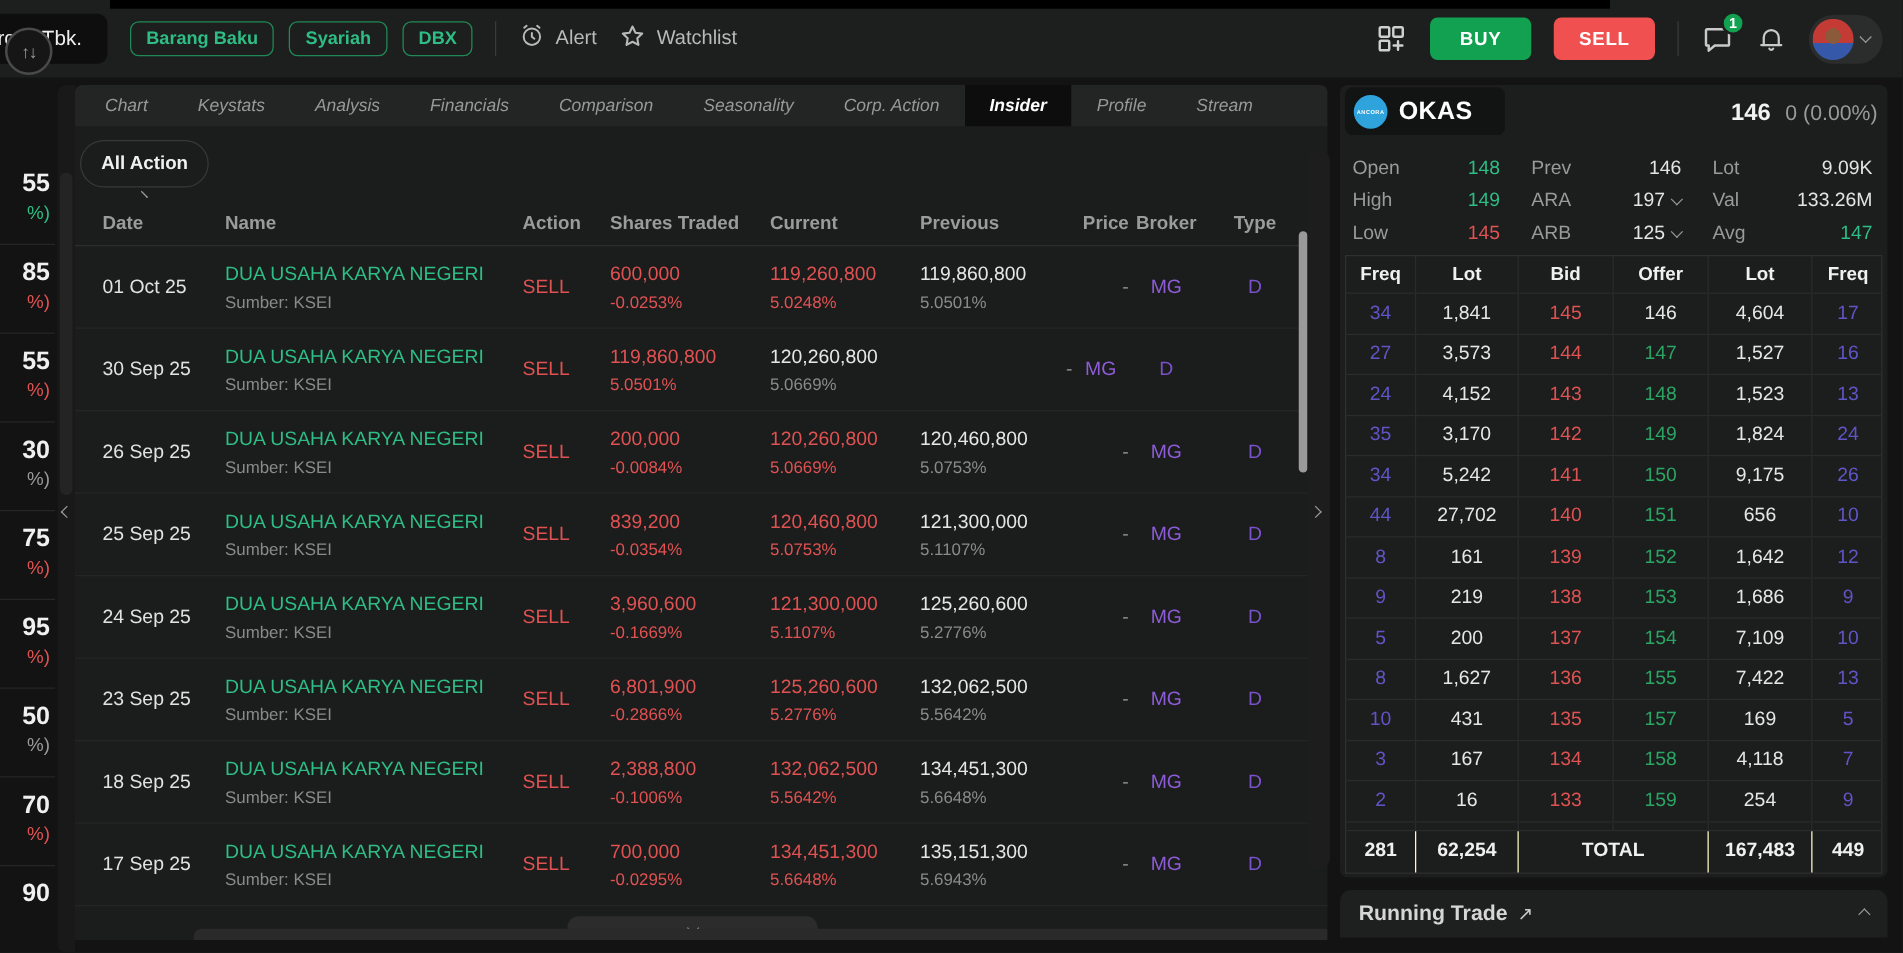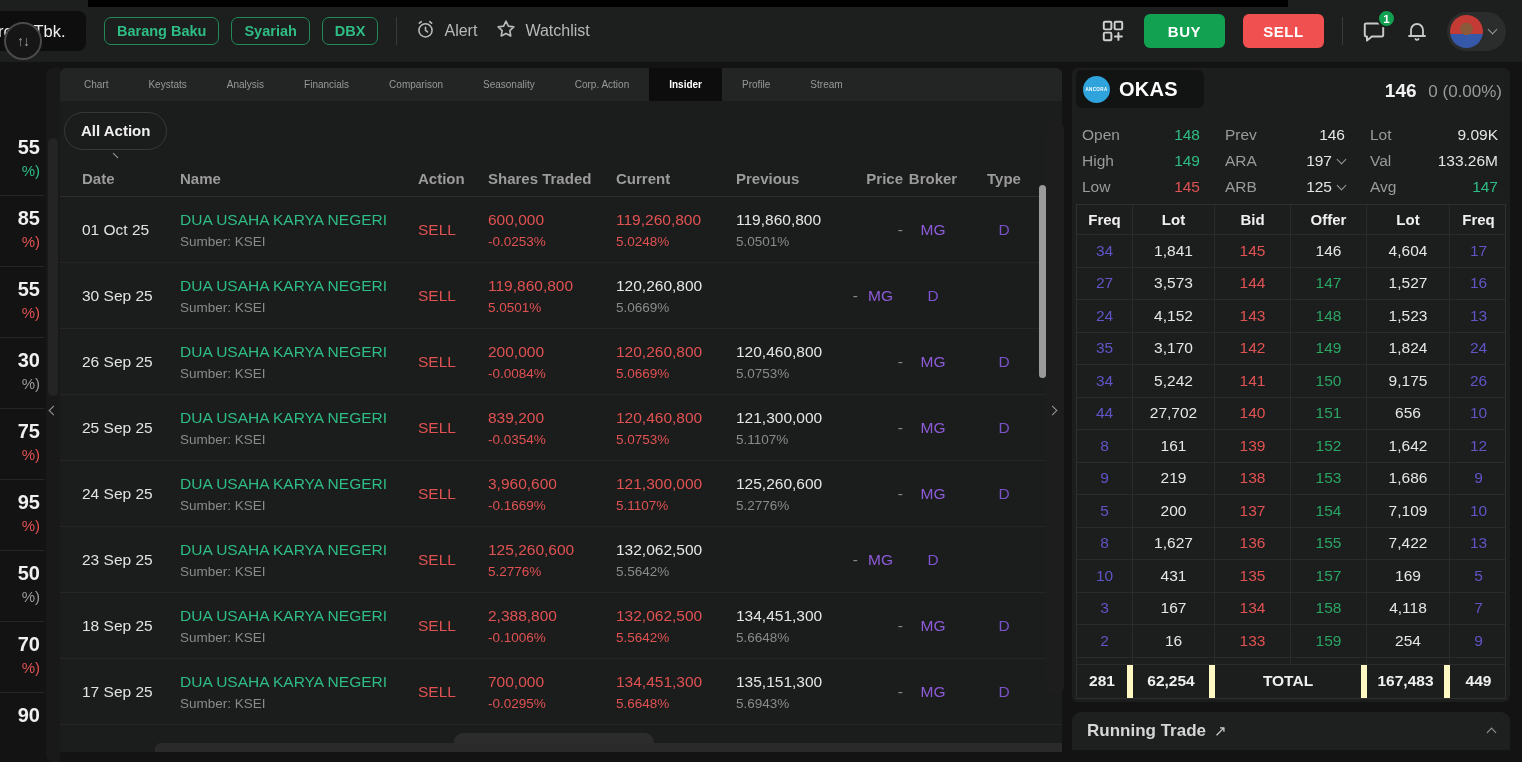--- a/index.html
+++ b/index.html
@@ -53,21 +53,21 @@
   .t-down { color:#e05252 !important; }
   .t-flat { color:#9a9a9a !important; }
   .rail-strip { position:absolute; left:46px; top:68px; width:14px; height:694px; background:#191919; border-radius:7px 0 0 7px; }
   .rail-thumb { position:absolute; left:48px; top:138px; width:10px; height:258px; background:#242424; border-radius:5px; }
   .rail-collapse { position:absolute; left:46px; top:400px; width:14px; text-align:center; }
 
   
   .main-panel { position:absolute; left:60px; top:68px; width:1002px; height:684px;
     background:#1b1c1c; border-radius:6px 6px 0 0; overflow:hidden; }
   .tabs { display:flex; height:33px; background:#232424; padding-left:4px; }
-  .tab { padding:0 20px; line-height:33px; color:#989898; font-size:10px; white-space:nowrap; cursor:pointer; }
+  .tab { padding:0 20px; line-height:33px; color:#989898; font-size:14px; white-space:nowrap; cursor:pointer;font-style:italic; }
   .tab.active { background:#0d0d0d; color:#fff; font-weight:bold; }
   .chips { display:flex; align-items:center; gap:10px; height:59px; padding-left:4px; }
   .chip { height:34px; line-height:32px; border:1px solid #383838; border-radius:17px; padding:0 17px;
     color:#9a9a9a; font-size:15px; cursor:pointer; }
   .chip.active { border-color:#1f9e63; color:#2ebd85; font-weight:bold; }
   .chip-dd { height:38px; line-height:36px; border:1px solid #383838; border-radius:19px; padding:0 16px;
     color:#f0f0f0; font-size:15px; font-weight:bold; display:flex; align-items:center; gap:9px; cursor:pointer;flex-direction:column; }
 
   .igrid { display:grid; grid-template-columns:98px 238px 70px 128px 120px 122px 45px 60px 82px; padding-left:22px; }
   .thead { height:37px; align-items:center; color:#9b9b9b; font-weight:bold; font-size:15px;
@@ -120,21 +120,21 @@
   .ob-row > span:last-child { border-right:none; }
   .ob-head { height:30px; font-weight:bold; color:#f0f0f0; font-size:15px; }
   .ob-body .ob-row > span:nth-child(1), .ob-body .ob-row > span:nth-child(6) { color:#5f55c6; }
   .ob-body .ob-row > span:nth-child(2), .ob-body .ob-row > span:nth-child(5) { color:#e6e6e6; }
   .ob-body .ob-row > span:nth-child(3) { color:#e05252; }
   .ob-body .ob-row > span:nth-child(4) { color:#2aa564; }
   .ob-body .ob-row:first-of-type > span:nth-child(4) { color:#e6e6e6; }
   .ob-partial { height:7px; }
   .ob-total { display:grid; grid-template-columns:56px 82px 152px 83px 57px; height:33px;
     font-weight:bold; color:#f0f0f0; font-size:15.5px; border-bottom:none; }
-  .ob-total > span { border-right:6px solid #fef9c3; display:flex; align-items:center; justify-content:center; }
+  .ob-total > span { border-right:1px solid #fef9c3; display:flex; align-items:center; justify-content:center; }
   .ob-total > span:last-child { border-right:none; }
 
   .running-trade { position:absolute; left:1072px; top:712px; width:438px; height:38px; background:#1e1f1f;
     border-radius:9px 9px 0 0; display:flex; align-items:center; padding:0 15px; cursor:pointer; }
   .rt-label { color:#d6d6d6; font-weight:bold; font-size:17px; }
   .rt-arrow { color:#c9c9c9; margin-left:8px; font-size:15px; }
   .rt-collapse { margin-left:auto; }
 </style>
 </head>
 <body>
@@ -395,20 +395,24 @@
         <span class="c-type">D</span>
       </div>
       <div class="irow igrid">
         <span class="c-date">23 Sep 25</span>
         <span class="c-name">
           <span class="nm">DUA USAHA KARYA NEGERI</span>
           <span class="src">Sumber: KSEI</span>
         </span>
         <span class="c-action">SELL</span>
         <span class="c-num red">
+          <span class="v">6,801,900</span>
+          <span class="p">-0.2866%</span>
+        </span>
+        <span class="c-num red">
           <span class="v">125,260,600</span>
           <span class="p">5.2776%</span>
         </span>
         <span class="c-num white">
           <span class="v">132,062,500</span>
           <span class="p">5.5642%</span>
         </span>
         <span class="c-price">-</span>
         <span class="c-broker">MG</span>
         <span class="c-type">D</span>

